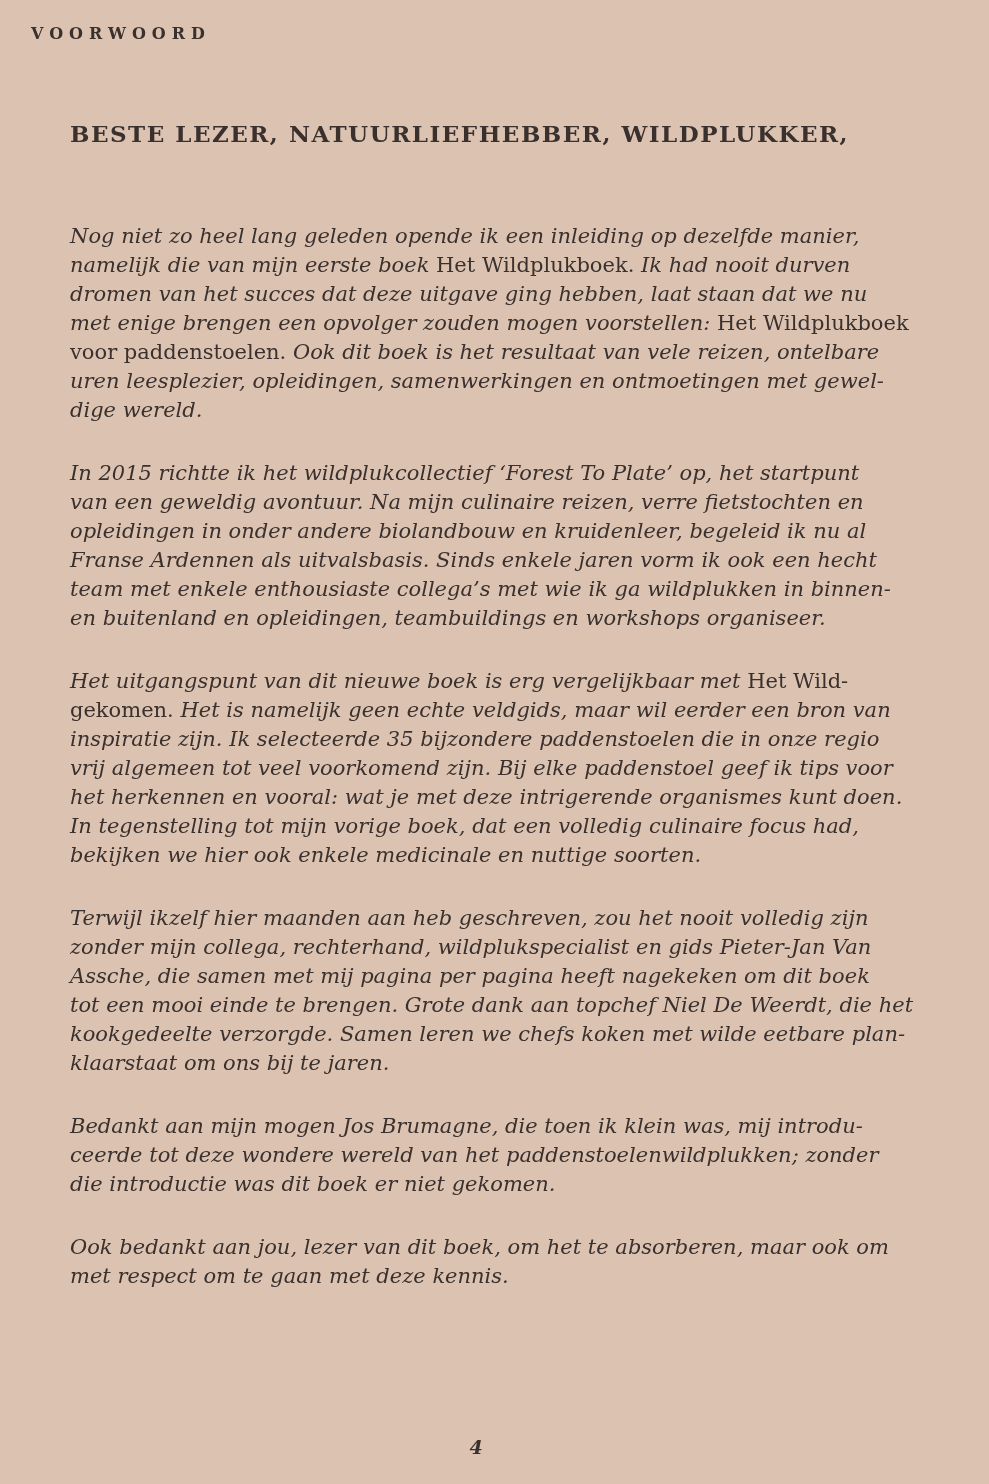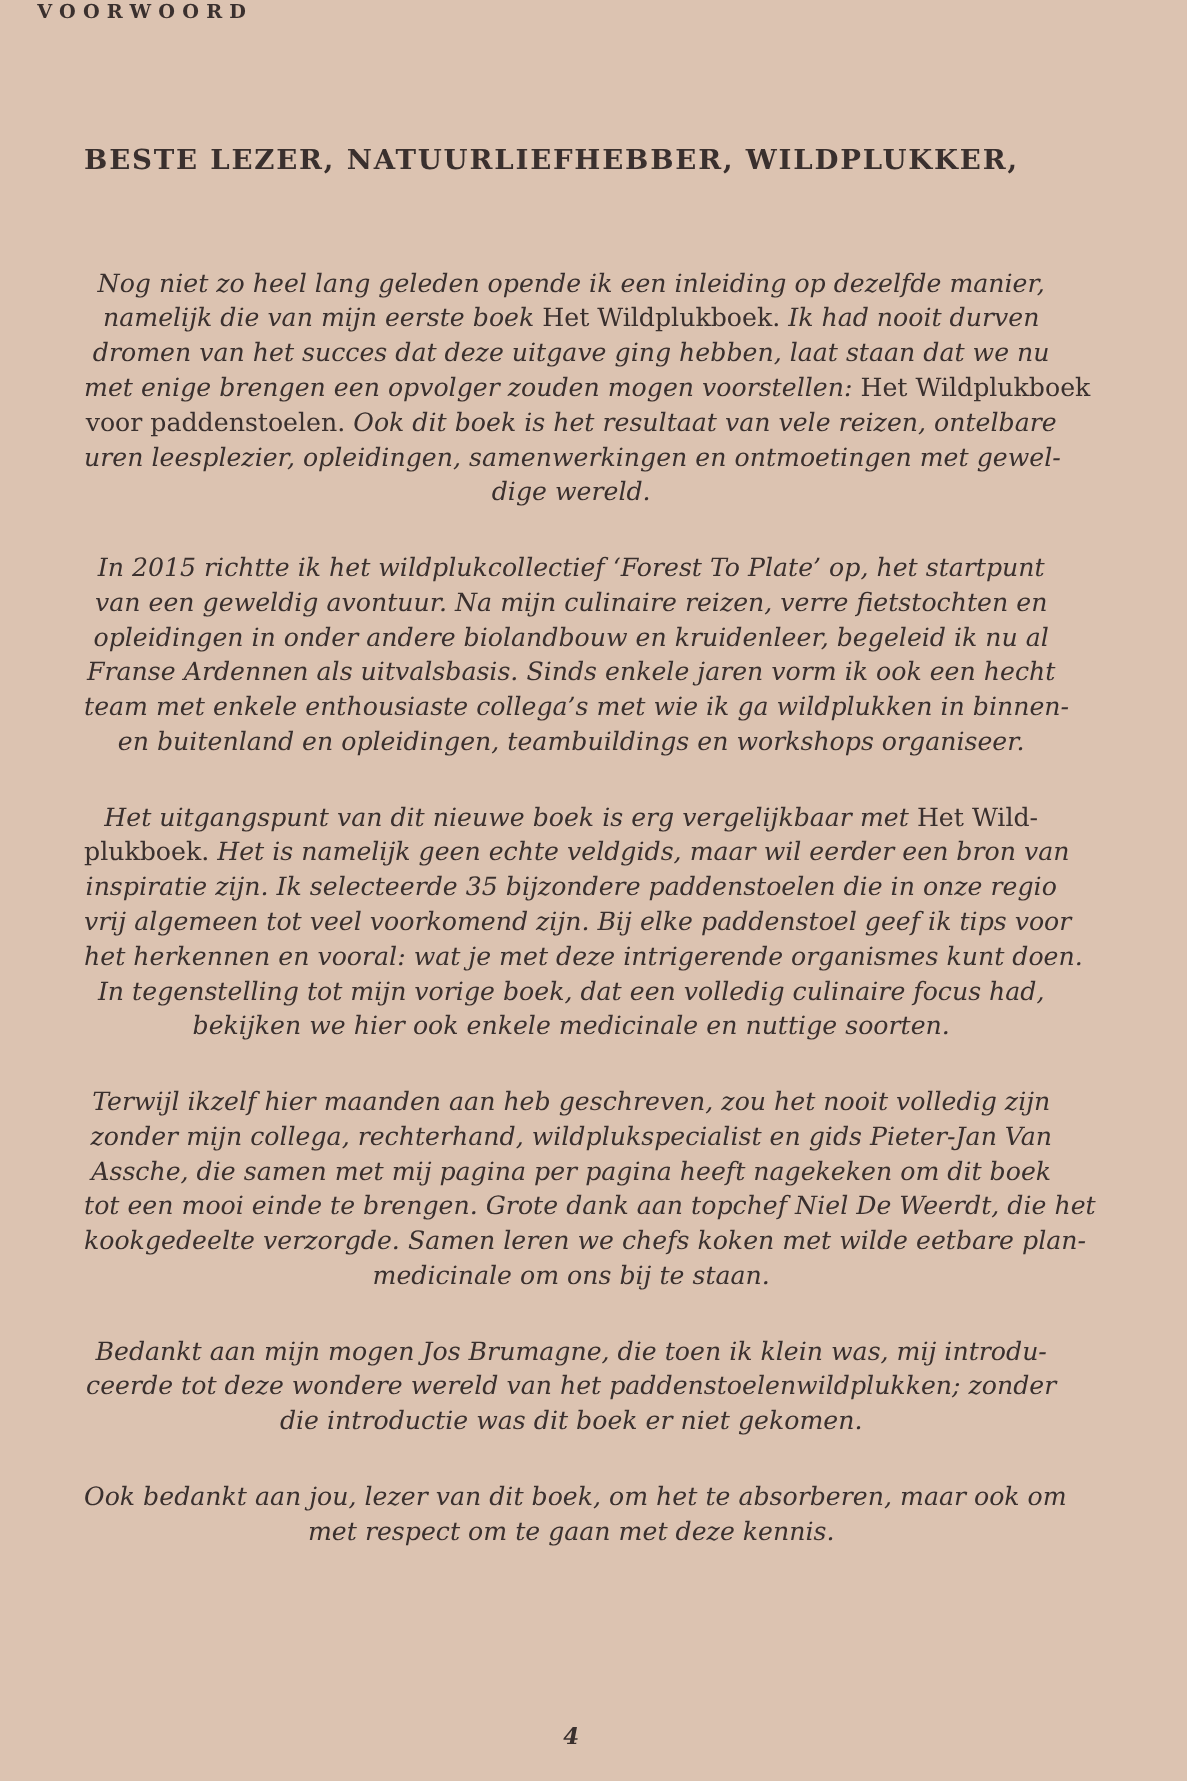--- a/index.html
+++ b/index.html
@@ -6,40 +6,39 @@
   body {
     width: 989px; height: 1484px;
     background: var(--bg, #dcc3b1);
     color: var(--fg, #3a302e);
     font-family: "DejaVu Serif", serif;
     position: relative;
     overflow: hidden;
   }
   .page { position: absolute; inset: 0; }
   .kicker {
-    position: absolute; left: 31px; top: 0;
+    position: absolute; left: 31px; top: 24px;
     font-size: 16px; font-weight: 700;
     letter-spacing: 6px;
   }
   .heading {
     position: absolute; left: 70px; top: 120px;
     font-size: 23px; font-weight: 600;
     letter-spacing: 1.5px;
     white-space: nowrap;
   }
   .content {
     position: absolute; left: 70px; top: 222px;
     width: 812px;
   }
   .para { margin: 0 0 34px 0; }
   .line {
     height: 29px; line-height: 29px;
     font-size: 21px;
     white-space: nowrap;
-    text-align: center;
   }
   .seg-i { font-style: italic; }
   .seg-r { font-style: normal; }
   .pageno {
     position: absolute; left: 70px; top: 1436px;
     width: 812px; text-align: center;
     font-size: 19px; font-style: italic; font-weight: 600;
   }
 </style>
 </head>
@@ -63,34 +62,34 @@
       <div class="para">
         <div class="line"><span class="seg-i">In 2015 richtte ik het wildplukcollectief ‘Forest To Plate’ op, het startpunt</span></div>
         <div class="line"><span class="seg-i">van een geweldig avontuur. Na mijn culinaire reizen, verre fietstochten en</span></div>
         <div class="line"><span class="seg-i">opleidingen in onder andere biolandbouw en kruidenleer, begeleid ik nu al</span></div>
         <div class="line"><span class="seg-i">Franse Ardennen als uitvalsbasis. Sinds enkele jaren vorm ik ook een hecht</span></div>
         <div class="line"><span class="seg-i">team met enkele enthousiaste collega’s met wie ik ga wildplukken in binnen-</span></div>
         <div class="line"><span class="seg-i">en buitenland en opleidingen, teambuildings en workshops organiseer.</span></div>
       </div>
       <div class="para">
         <div class="line"><span class="seg-i">Het uitgangspunt van dit nieuwe boek is erg vergelijkbaar met </span><span class="seg-r">Het Wild-</span></div>
-        <div class="line"><span class="seg-r">plukboek.</span><span class="seg-i"> Het is namelijk geen echte veldgids, maar wil eerder een bron van</span></div>
+        <div class="line"><span class="seg-r">gekomen.</span><span class="seg-i"> Het is namelijk geen echte veldgids, maar wil eerder een bron van</span></div>
         <div class="line"><span class="seg-i">inspiratie zijn. Ik selecteerde 35 bijzondere paddenstoelen die in onze regio</span></div>
         <div class="line"><span class="seg-i">vrij algemeen tot veel voorkomend zijn. Bij elke paddenstoel geef ik tips voor</span></div>
         <div class="line"><span class="seg-i">het herkennen en vooral: wat je met deze intrigerende organismes kunt doen.</span></div>
         <div class="line"><span class="seg-i">In tegenstelling tot mijn vorige boek, dat een volledig culinaire focus had,</span></div>
         <div class="line"><span class="seg-i">bekijken we hier ook enkele medicinale en nuttige soorten.</span></div>
       </div>
       <div class="para">
         <div class="line"><span class="seg-i">Terwijl ikzelf hier maanden aan heb geschreven, zou het nooit volledig zijn</span></div>
         <div class="line"><span class="seg-i">zonder mijn collega, rechterhand, wildplukspecialist en gids Pieter-Jan Van</span></div>
         <div class="line"><span class="seg-i">Assche, die samen met mij pagina per pagina heeft nagekeken om dit boek</span></div>
         <div class="line"><span class="seg-i">tot een mooi einde te brengen. Grote dank aan topchef Niel De Weerdt, die het</span></div>
         <div class="line"><span class="seg-i">kookgedeelte verzorgde. Samen leren we chefs koken met wilde eetbare plan-</span></div>
-        <div class="line"><span class="seg-i">medicinale om ons bij te staan.</span></div>
+        <div class="line"><span class="seg-i">klaarstaat om ons bij te jaren.</span></div>
       </div>
       <div class="para">
         <div class="line"><span class="seg-i">Bedankt aan mijn mogen Jos Brumagne, die toen ik klein was, mij introdu-</span></div>
         <div class="line"><span class="seg-i">ceerde tot deze wondere wereld van het paddenstoelenwildplukken; zonder</span></div>
         <div class="line"><span class="seg-i">die introductie was dit boek er niet gekomen.</span></div>
       </div>
       <div class="para">
         <div class="line"><span class="seg-i">Ook bedankt aan jou, lezer van dit boek, om het te absorberen, maar ook om</span></div>
         <div class="line"><span class="seg-i">met respect om te gaan met deze kennis.</span></div>
       </div>

